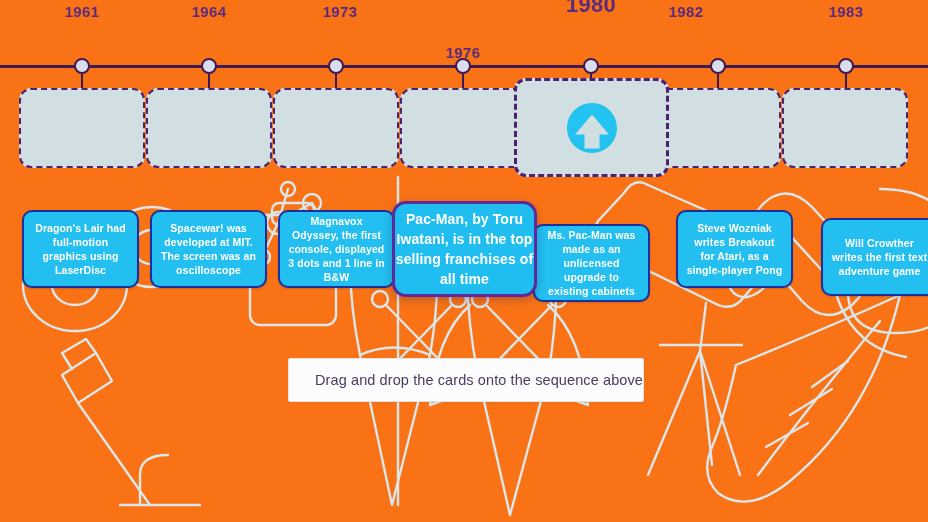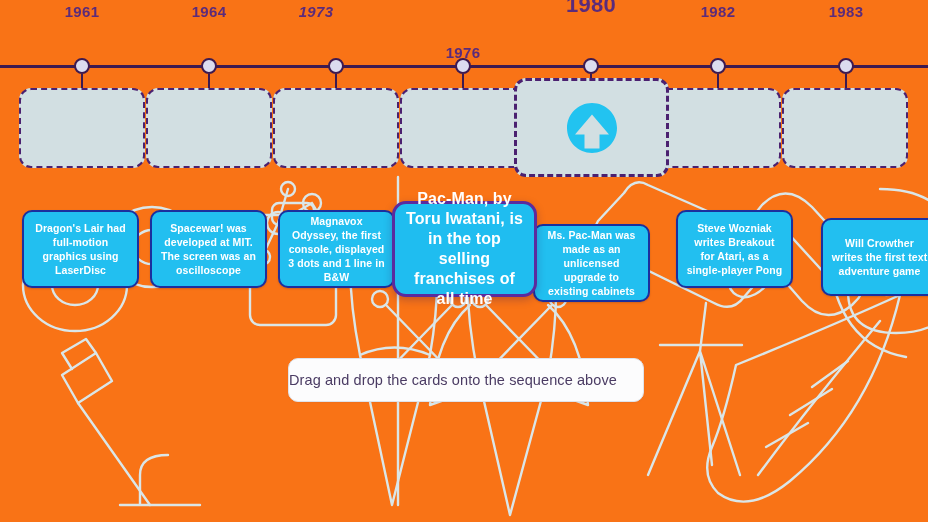--- a/index.html
+++ b/index.html
@@ -109,40 +109,40 @@
     font-weight: 600;
     letter-spacing: .1px;
     z-index: 5;
     cursor: grab;
     box-shadow: 0 1px 2px rgba(20,20,60,.18);
   }
   .card.dragging {
     background: #1fbdf0;
     border: 3px solid #5b2b9e;
     border-radius: 14px;
-    font-size: 16px;
+    font-size: 14px;
     line-height: 20px;
     font-weight: 600;
-    padding: 8px 10px;
+    padding: 8px 0;
     z-index: 30;
     box-shadow: 0 3px 8px rgba(40,20,90,.28);
     cursor: grabbing;
   }
 
   
   #drop-hint {
     position: absolute;
     left: 288px; top: 358px;
     width: 356px; height: 44px;
     background: #fcfcfd;
     border: 1.5px solid #dfe3ea;
-    border-radius: 10px;
+    border-radius: 2px;
     display: flex;
     align-items: center;
-    justify-content: flex-start;
+    justify-content: flex-end;
     color: #4a3b63;
     font-size: 14.5px;
     letter-spacing: .1px;
     z-index: 10;
     box-shadow: 0 1px 2px rgba(80,80,120,.05);
   }
 </style>
 </head>
 <body>
 
@@ -203,30 +203,30 @@
 
   <div id="timeline-line"></div>
 
   <div id="years-layer">
       <div class="year-label" style="left: 82px;">1961</div>
       <div class="tl-dot" style="left: 82px;"></div>
       <div class="tl-stem" style="left: 82px;"></div>
       <div class="year-label" style="left: 209px;">1964</div>
       <div class="tl-dot" style="left: 209px;"></div>
       <div class="tl-stem" style="left: 209px;"></div>
-      <div class="year-label" style="left: 316px; font-style: italic;">1973</div>
+      <div class="year-label" style="left: 340px;">1973</div>
       <div class="tl-dot" style="left: 336px;"></div>
       <div class="tl-stem" style="left: 336px;"></div>
       <div class="year-label" style="left: 463px; margin-top: 41px;">1976</div>
       <div class="tl-dot" style="left: 463px;"></div>
       <div class="tl-stem" style="left: 463px;"></div>
       <div class="year-label active" style="left: 591px;">1980</div>
       <div class="tl-dot" style="left: 591px;"></div>
       <div class="tl-stem" style="left: 591px;"></div>
-      <div class="year-label" style="left: 718px;">1982</div>
+      <div class="year-label" style="left: 686px;">1982</div>
       <div class="tl-dot" style="left: 718px;"></div>
       <div class="tl-stem" style="left: 718px;"></div>
       <div class="year-label" style="left: 846px;">1983</div>
       <div class="tl-dot" style="left: 846px;"></div>
       <div class="tl-stem" style="left: 846px;"></div>
     </div>
 
   <div id="slots-layer">
       <div class="slot" style="left: 19px; top: 88px; width: 126px; height: 80px;"></div>
       <div class="slot" style="left: 146px; top: 88px; width: 126px; height: 80px;"></div>

